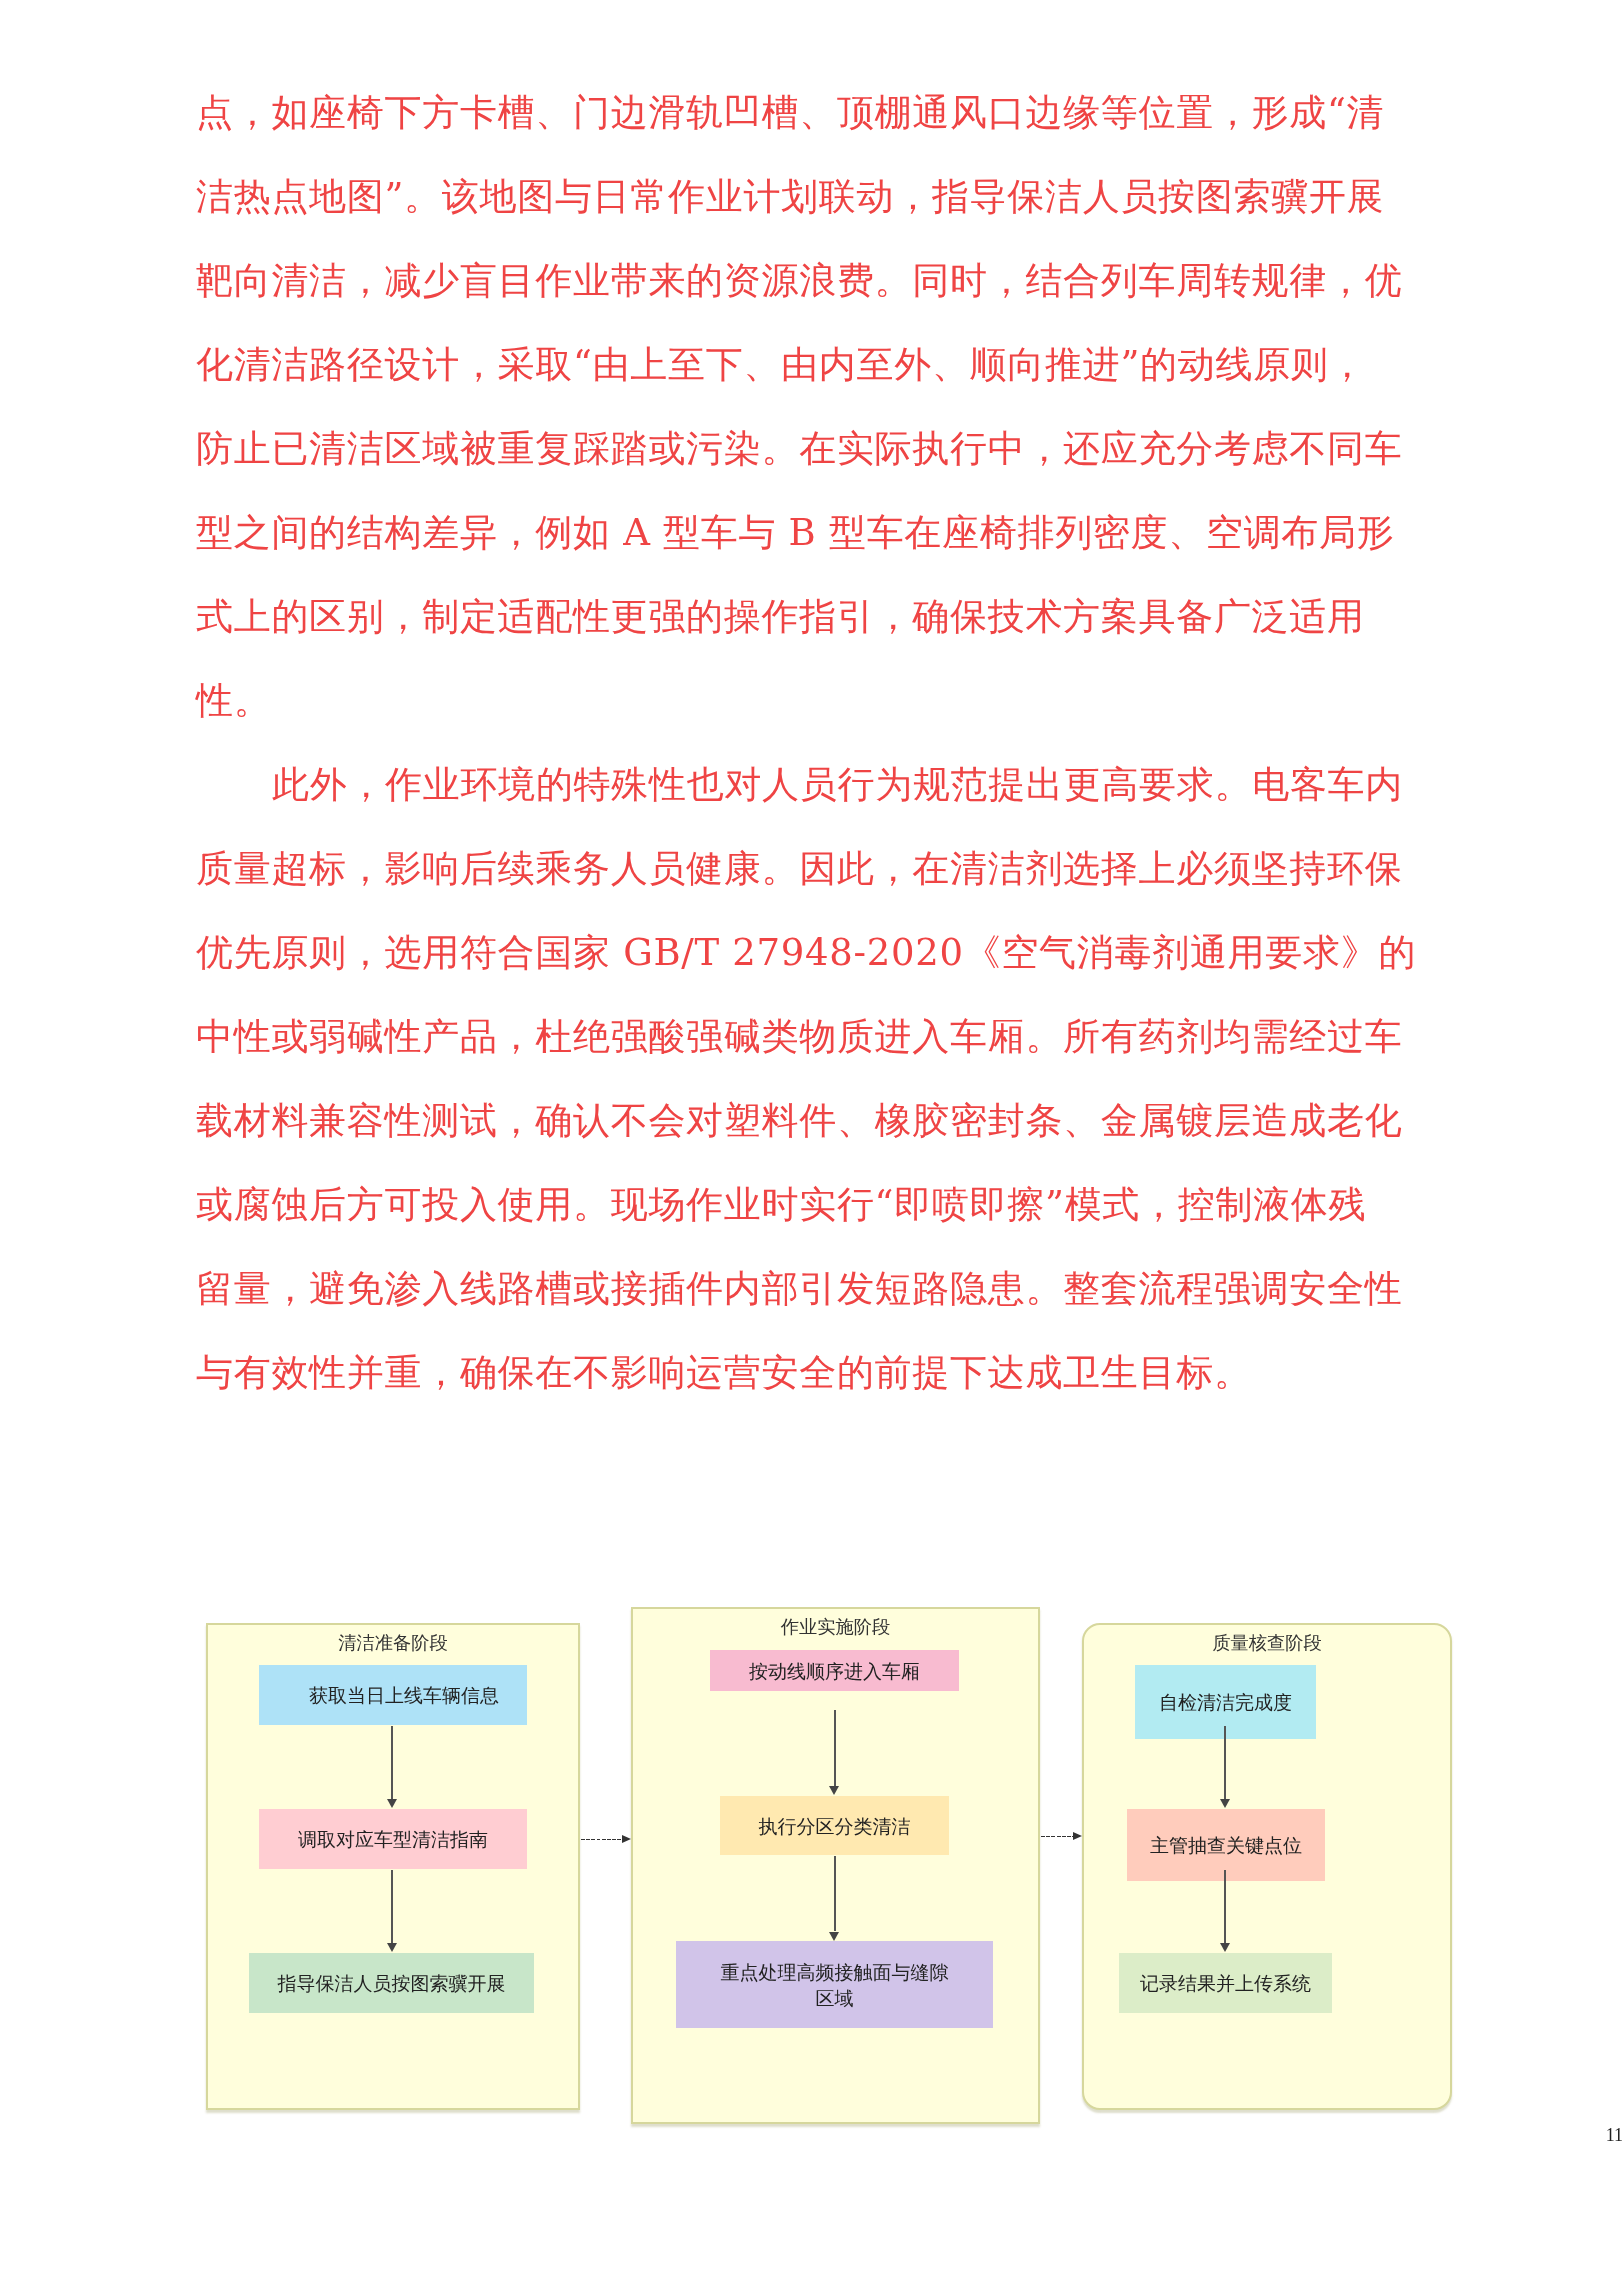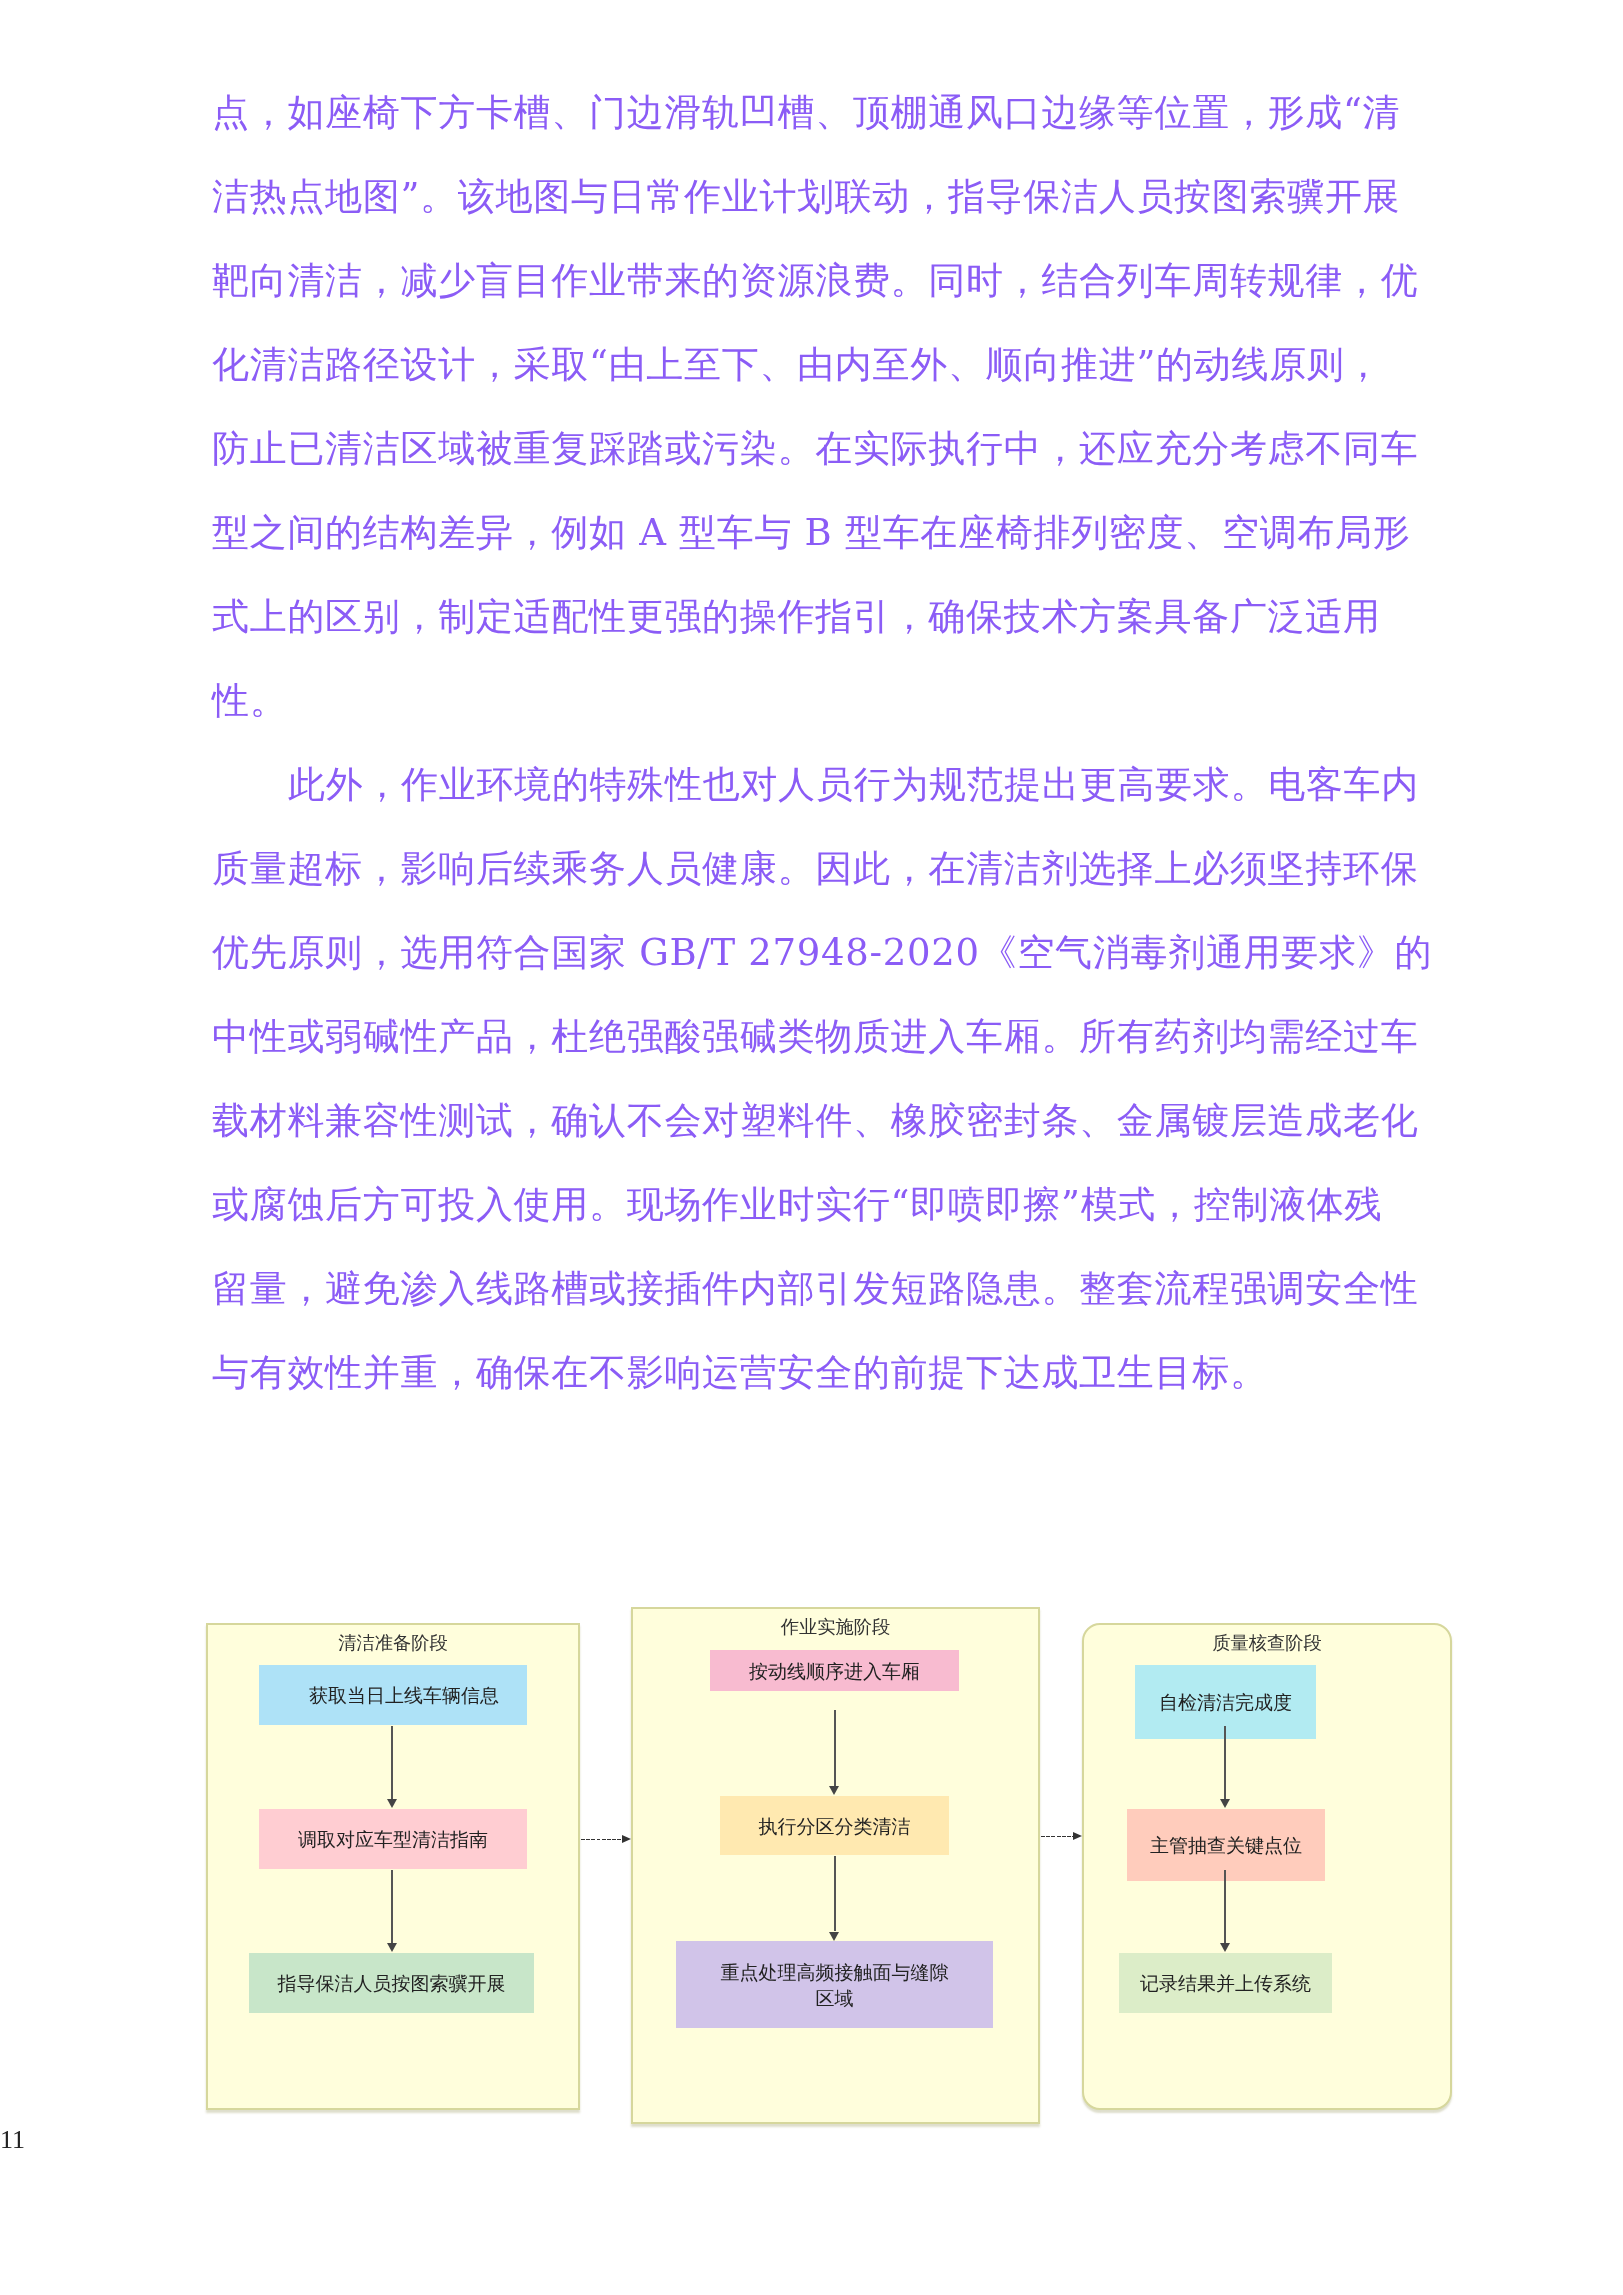--- a/index.html
+++ b/index.html
@@ -4,24 +4,23 @@
 <style>
   html, body { margin: 0; padding: 0; background: #ffffff; }
   body { width: 1623px; height: 2295px; position: relative; overflow: hidden; }
   .para {
     position: absolute;
     left: 196px;
     width: 1230px;
     font-family: "DejaVu Serif", "Liberation Serif", serif;
     font-size: 37px;
     line-height: 84px;
-    color: #8b5cf6;
+    color: #ef4444;
     text-align: justify;
     letter-spacing: 0.7px;
-    margin-left: 16px;
   }
   .line { display: block; white-space: nowrap; height: 84px; }
   #p1 { top: 71px; }
   #p2 { top: 743px; }
   .indent { padding-left: 76px; }
 
   .panel {
     position: absolute;
     background: #FFFEDC;
     border: 2px solid #D6D79C;
@@ -70,23 +69,23 @@
     position: absolute;
     width: 0; height: 0;
     border-top: 4.6px solid transparent;
     border-bottom: 4.6px solid transparent;
     border-left: 9.2px solid #333333;
   }
   .page-num {
     position: absolute;
     top: 2125px;
     left: 0; width: 1623px;
-    text-align: left;
+    text-align: right;
     font-family: "Liberation Serif", "DejaVu Serif", serif;
-    font-size: 26px;
+    font-size: 18px;
     color: #222222;
   }
 </style>
 </head>
 <body>
 
 <div id="p1" class="para">
   <span class="line">点，如座椅下方卡槽、门边滑轨凹槽、顶棚通风口边缘等位置，形成“清</span>
   <span class="line">洁热点地图”。该地图与日常作业计划联动，指导保洁人员按图索骥开展</span>
   <span class="line">靶向清洁，减少盲目作业带来的资源浪费。同时，结合列车周转规律，优</span>

